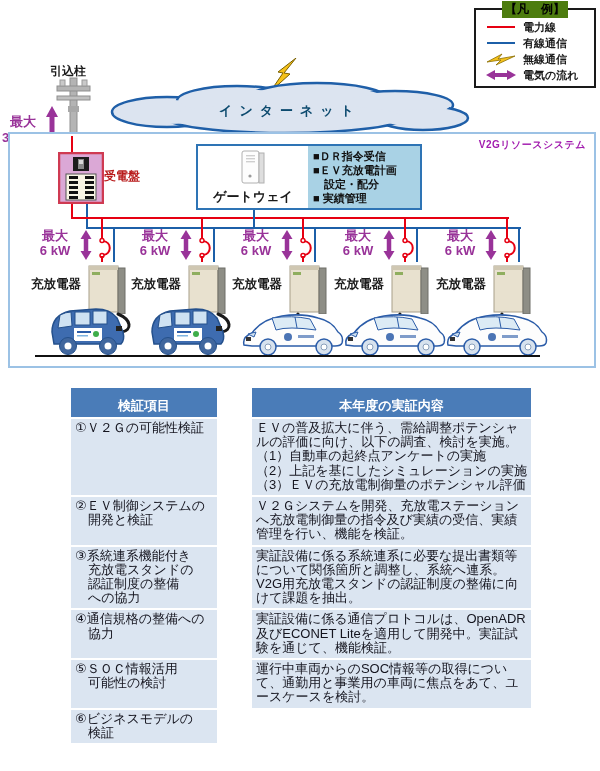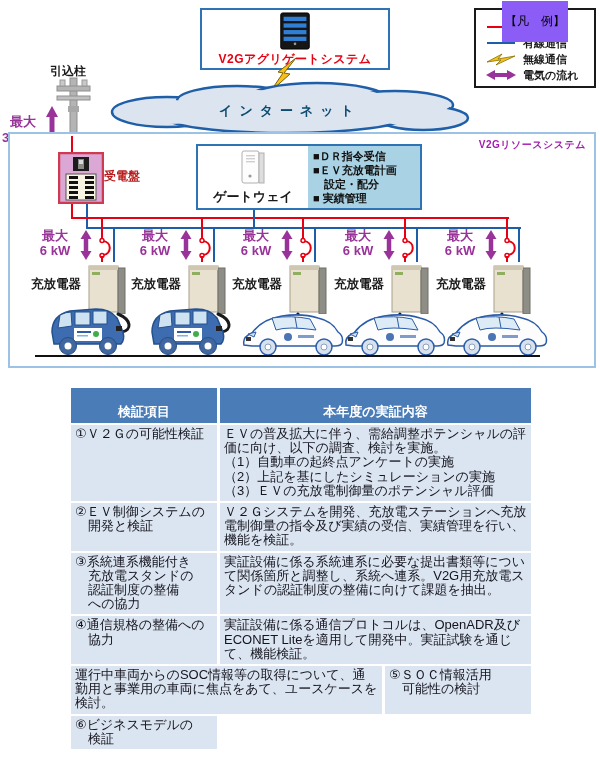--- a/index.html
+++ b/index.html
@@ -11,22 +11,22 @@
   .red{background:#e60012;}
   .blue{background:#1c5fa8;}
 
   
   .agg-box{left:200px;top:8px;width:186px;height:58px;border:2px solid #2e74b5;background:#fff;
            display:flex;flex-direction:column;align-items:center;}
   .agg-label{color:#e60012;font-weight:bold;font-size:12px;letter-spacing:.5px;margin-top:1px;white-space:nowrap;}
 
   
   .legend{left:474px;top:8px;width:118px;height:76px;border:2px solid #1a1a1a;background:#fff;}
-  .legend-title{position:absolute;top:-9px;left:50%;transform:translateX(-50%);background:#8b5cf6;
-                padding:12px 3px;font-size:12px;font-weight:normal;white-space:nowrap;}
+  .legend-title{position:absolute;top:-9px;left:50%;transform:translateX(-50%);background:#4d7c0f;
+                padding:0 3px;font-size:12px;font-weight:bold;white-space:nowrap;}
   .legend-items{display:flex;flex-direction:column;gap:2px;padding:10px 6px 0 10px;}
   .legend-row{display:flex;align-items:center;gap:7px;height:14px;text-align:center;}
   .legend-row .lab{font-size:11px;font-weight:bold;color:#1a1a1a;white-space:nowrap;}
   .swatch{width:30px;flex:none;display:flex;align-items:center;justify-content:center;}
 
   
   .cloud{left:105px;top:80px;width:370px;height:56px;}
   .cloud-label{position:absolute;left:0;top:22px;width:100%;text-align:center;font-size:13px;
                font-weight:bold;color:#0c4a6e;letter-spacing:7px;}
 
@@ -62,42 +62,31 @@
   .unit .chg-label{position:absolute;left:0;top:60px;width:58px;text-align:center;font-size:12.5px;
                    font-weight:bold;color:#1a1a1a;white-space:nowrap;}
 
   .ground{left:35px;top:355px;width:505px;height:2px;background:#111;position:absolute;}
 
   
   .vtable{left:71px;top:388px;width:460px;display:flex;flex-direction:column;gap:2px;}
   .trow{display:flex;gap:3px;}
   .tcell{white-space:pre-wrap;}
   .th{background:#4a7cb8;color:#fff;font-weight:bold;font-size:13px;text-align:center;
-      padding:15px 0 2px;}
+      padding:9px 0 2px;}
   .td{background:#dbe5f1;color:#14141e;font-size:13px;line-height:14.2px;padding:2px 4px 3px;}
   .titem{width:146px;flex:none;box-sizing:border-box;}
-  .tcontent{flex:1;box-sizing:border-box;}
+  .tcontent{flex:1;box-sizing:border-box;margin-left:32px;}
   svg{display:block;}
 </style>
 </head>
 <body>
 
 <div id="stage">
 
-  <div class="abs agg-box">
-    <svg width="36" height="40" viewBox="0 0 36 40" style="margin-top:2px;">
-      <rect x="3" y="1" width="30" height="38" rx="2" fill="#161616" stroke="#000"></rect>
-      <rect x="6" y="5" width="24" height="4.5" fill="#2f7fd4"></rect>
-      <rect x="6" y="12" width="24" height="4.5" fill="#2f7fd4"></rect>
-      <rect x="6" y="19" width="24" height="4.5" fill="#2f7fd4"></rect>
-      <rect x="6" y="26" width="24" height="4.5" fill="#2f7fd4"></rect>
-      <circle cx="18" cy="33.5" r="1.4" fill="#9a9a9a"></circle>
-    </svg>
-    <div class="agg-label">V2Gアグリゲートシステム</div>
-  </div>
 
   <div class="abs legend">
     <div class="legend-title">【凡　例】</div>
     <div class="legend-items">
       <div class="legend-row">
         <span class="swatch">
             <span style="width:28px;height:2.5px;background:#e60012;"></span>
           </span>
         <span class="lab">電力線</span>
       </div>
@@ -467,23 +456,23 @@
 　認証制度の整備
 　への協力</div>
       <div class="tcell td tcontent">実証設備に係る系統連系に必要な提出書類等について関係箇所と調整し、系統へ連系。V2G用充放電スタンドの認証制度の整備に向けて課題を抽出。</div>
     </div>
     <div class="trow">
       <div class="tcell td titem">④通信規格の整備への
 　協力</div>
       <div class="tcell td tcontent">実証設備に係る通信プロトコルは、OpenADR及びECONET Liteを適用して開発中。実証試験を通じて、機能検証。</div>
     </div>
     <div class="trow">
-      <div class="tcell td tcontent">運行中車両からのSOC情報等の取得について、通勤用と事業用の車両に焦点をあて、ユースケースを検討。</div>
       <div class="tcell td titem">⑤ＳＯＣ情報活用
 　可能性の検討</div>
+      <div class="tcell td tcontent">運行中車両からのSOC情報等の取得について、通勤用と事業用の車両に焦点をあて、ユースケースを検討。</div>
     </div>
     <div class="trow">
       <div class="tcell td titem">⑥ビジネスモデルの
 　検証</div>
     </div>
   </div>
 
 </div>
 
 </body></html>

